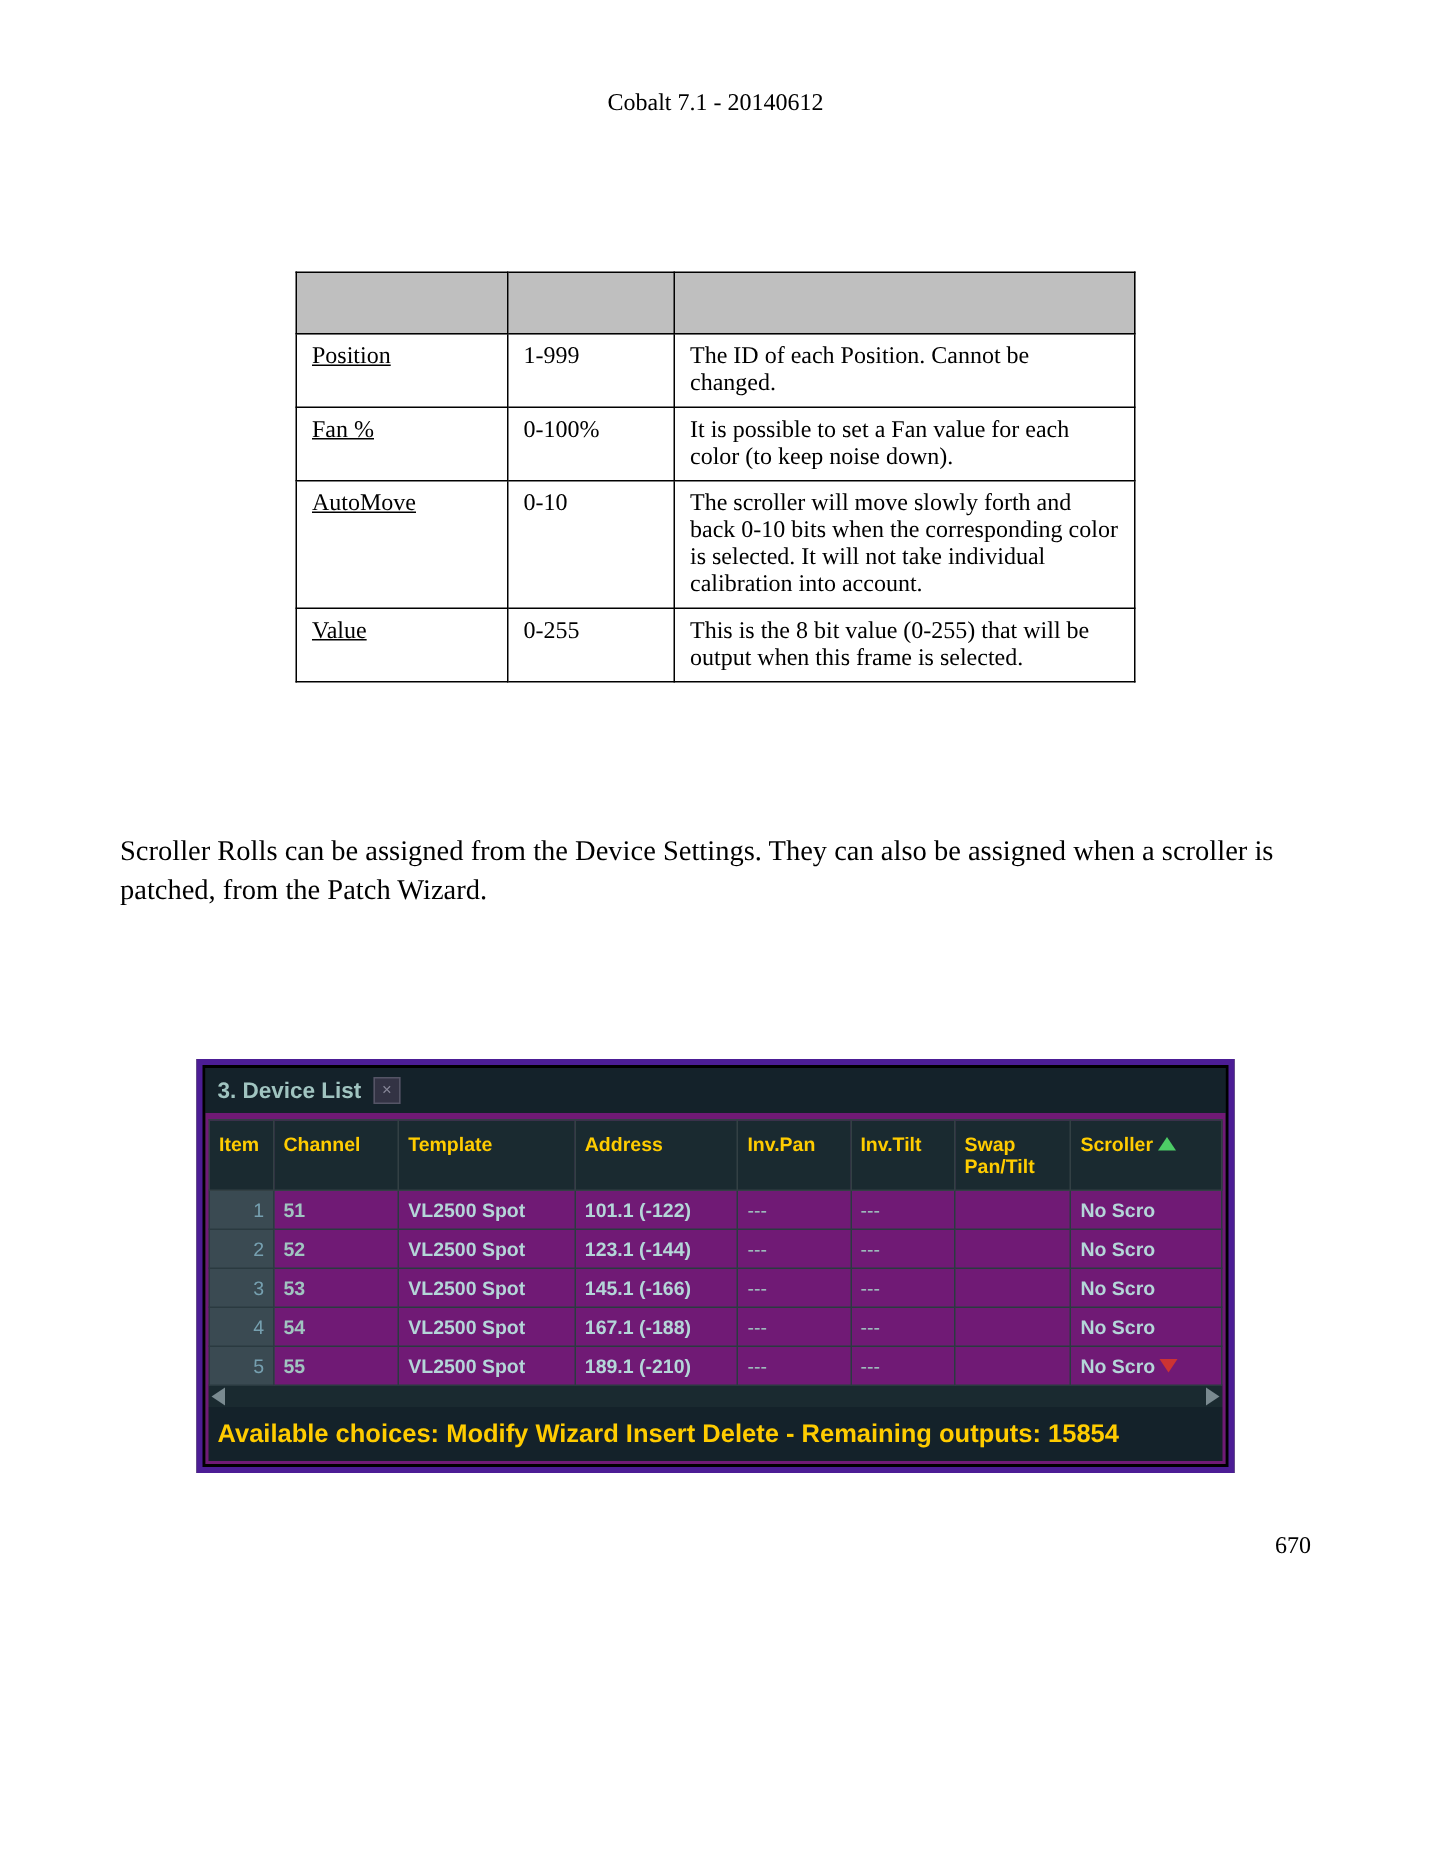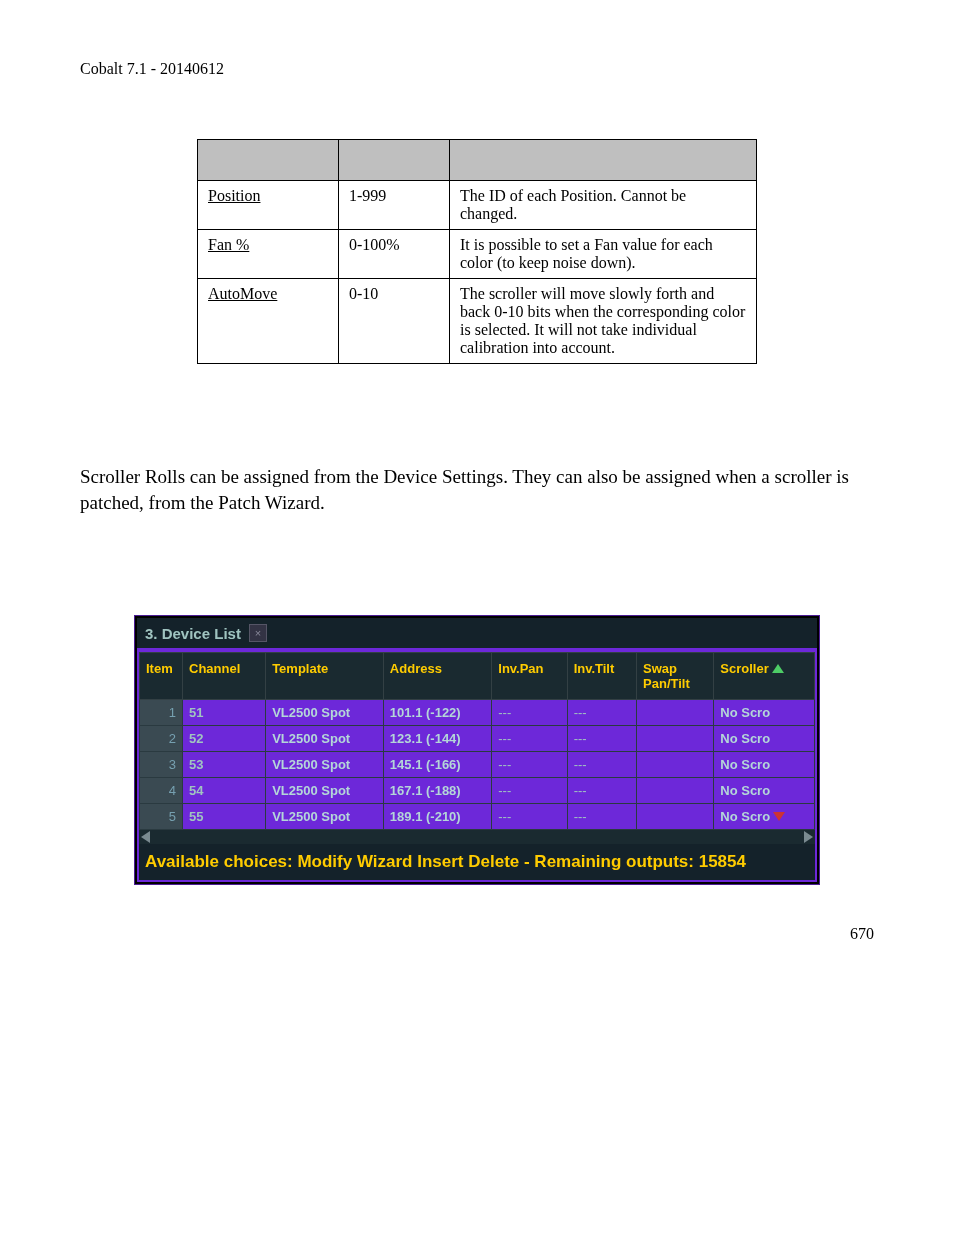--- a/index.html
+++ b/index.html
@@ -8,23 +8,23 @@
   background: #fff;
   font-family: "Times New Roman", Times, serif;
   color: #000;
   width: 954px;
 }
 .page {
   padding: 60px 80px 40px 80px;
   box-sizing: border-box;
 }
 .doc-header {
-  text-align: left;
+  text-align: center;
   font-size: 16px;
-  margin-bottom: 61px;
+  margin-bottom: 103px;
 }
 .param-table {
   border-collapse: collapse;
   margin: 16px auto 100px auto;
   width: 560px;
 }
 .param-table td, .param-table th {
   border: 1px solid #000;
   padding: 6px 10px;
   vertical-align: top;
@@ -41,21 +41,21 @@
 .body-text {
   font-size: 19px;
   line-height: 1.35;
   margin-bottom: 100px;
 }
 .device-panel {
   width: 680px;
   margin: 0 auto 40px auto;
   background: #000;
   padding: 2px;
-  border: 1px solid #4c1d95;
+  border: 4px solid #4c1d95;
 }
 .device-inner {
   background: #1a2a30;
   font-family: Verdana, Arial, sans-serif;
   font-size: 13px;
 }
 .device-title-bar {
   display: flex;
   align-items: center;
   padding: 6px 8px;
@@ -73,21 +73,21 @@
   color: #889;
   display: flex;
   align-items: center;
   justify-content: center;
   margin-left: 8px;
   font-size: 11px;
   border: 1px solid #556;
 }
 .grid-wrap {
   padding: 4px 2px 2px 2px;
-  background: #6d28d9;
+  background: #701a75;
 }
 .grid {
   width: 100%;
   border-collapse: collapse;
   font-size: 13px;
 }
 .grid th {
   color: #ffcc00;
   background: #1a2a30;
   text-align: left;
@@ -152,20 +152,25 @@
         </tr>
         <tr>
           <td class="c1"><span class="ul">Fan %</span></td>
           <td class="c2">0-100%</td>
           <td>It is possible to set a Fan value for each color (to keep noise down).</td>
         </tr>
         <tr>
           <td class="c1"><span class="ul">AutoMove</span></td>
           <td class="c2">0-10</td>
           <td>The scroller will move slowly forth and back 0-10 bits when the corresponding color is selected. It will not take individual calibration into account.</td>
+        </tr>
+        <tr>
+          <td class="c1"><span class="ul">Value</span></td>
+          <td class="c2">0-255</td>
+          <td>This is the 8 bit value (0-255) that will be output when this frame is selected.</td>
         </tr>
       </tbody>
   </table>
 
   <div class="body-text">Scroller Rolls can be assigned from the Device Settings. They can also be assigned when a scroller is patched, from the Patch Wizard.</div>
 
   <div class="device-panel">
     <div class="device-inner">
       <div class="device-title-bar">
         <span class="title-txt">3. Device List</span>

